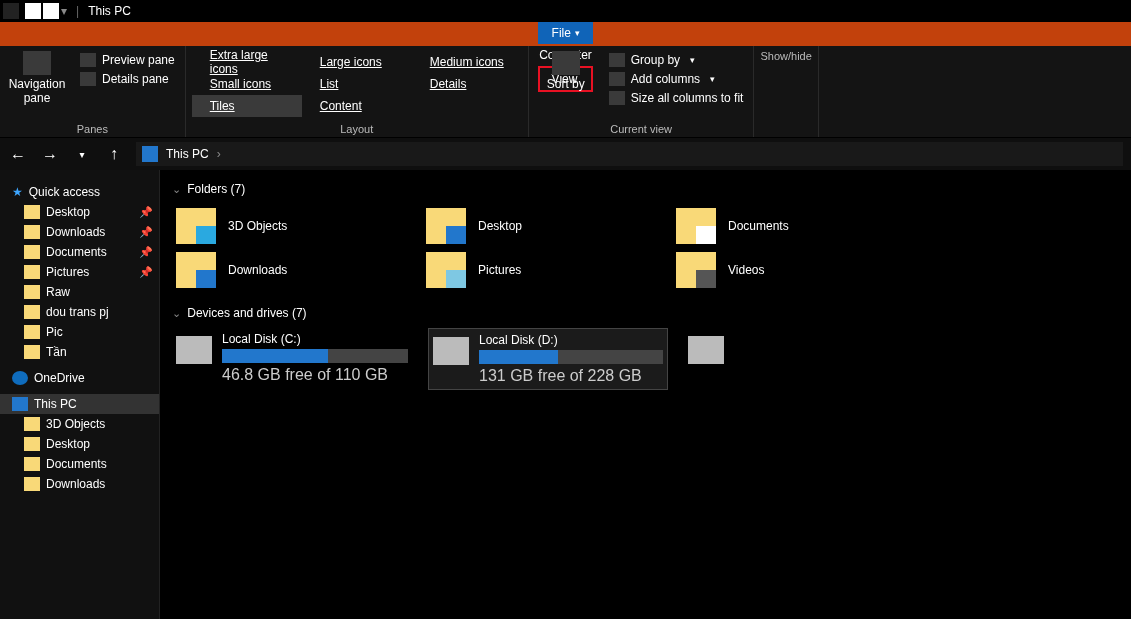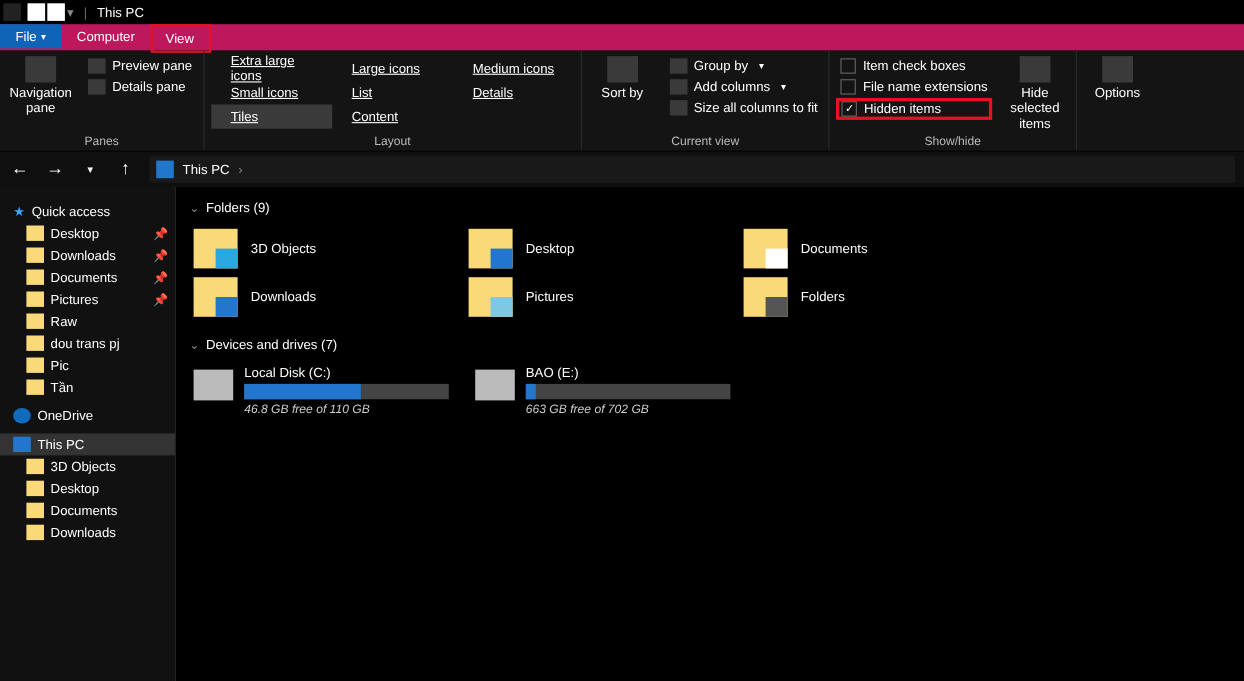--- a/index.html
+++ b/index.html
@@ -5,21 +5,21 @@
 * { margin: 0; padding: 0; box-sizing: border-box; font-family: "Segoe UI", sans-serif; font-size: 12px; color: #fff; }
 body { background: #000; width: 1131px; height: 619px; overflow: hidden; user-select: none; }
 
 
 .titlebar { height: 22px; background: #000; display: flex; align-items: center; padding: 0 3px; gap: 6px; }
 .titlebar .ico { width: 16px; height: 16px; background: #222; display: inline-block; }
 .titlebar .qat { display: flex; gap: 2px; align-items: center; }
 .titlebar .sep { color: #666; margin: 0 3px; }
 
 
-.tabs { height: 24px; background: #be185d; display: flex; align-items: flex-start; }
+.tabs { height: 24px; background: #c2410c; display: flex; align-items: center; flex-direction: column; }
 .tab { padding: 4px 14px; color: #fff; cursor: default; display:flex; align-items:center; }
 .tab.file { background: #1064b8; }
 .tab.highlighted { border: 2px solid #e81123; padding-left: 12px; }
 
 
 .ribbon { height: 92px; background: #141414; display: flex; border-bottom: 1px solid #000; }
 .group { display: flex; flex-direction: column; justify-content: flex-start; border-right: 1px solid #2a2a2a; padding: 2px 6px 0 6px; }
 .group-body { flex: 1; display: flex; align-items: flex-start; gap: 8px; }
 .group-label { text-align: center; font-size: 11px; color: #bbb; padding: 2px 0; }
 .bigbtn { display: flex; flex-direction: column; align-items: center; width: 62px; text-align: center; gap: 2px; padding-top:3px; }
@@ -62,21 +62,21 @@
 .folder .big { width:40px; height:36px; background:#f9d978; position:relative; }
 .folder .big .overlay { position:absolute; bottom:0; right:0; width:20px; height:18px; }
 
 .drives { display:flex; flex-wrap:wrap; gap: 14px 16px; }
 .drive-item { width: 240px; display:flex; align-items:flex-start; gap:10px; padding:4px; }
 .drive-item.selected { border:1px solid #444; background:#1b1b1b; }
 .drive-item .dico { width:36px; height:28px; background:#bbb; margin-top:4px; }
 .drive-info { flex:1; }
 .bar { width: 100%; height:14px; background:#444; margin:3px 0; position:relative; }
 .bar .fill { height:100%; background:#2277cc; }
-.drive-free { font-size:11px; color:#ccc;font-style:italic; }
+.drive-free { font-size:16px; color:#ccc; }
 </style>
 </head>
 <body>
 
 <div class="titlebar">
   <span class="ico"></span>
   <span class="qat">
     <span class="ico" style="background:#fff"></span>
     <span class="ico" style="background:#fff"></span>
     <span style="color:#888">▾</span>
@@ -175,50 +175,24 @@
         <div class="smallbtn">
             <span class="glyph"></span>
             <span>Size all columns to fit</span>
           </div>
       </div>
     </div>
     <div class="group-label">Current view</div>
   </div>
 
   <div class="group">
-    <div class="group-body">
-      <div class="smallcol">
-        <div class="smallbtn">
-            <span class="chk"></span>
-            <span>Item check boxes</span>
-          </div>
-        <div class="smallbtn">
-            <span class="chk"></span>
-            <span>File name extensions</span>
-          </div>
-        <div class="smallbtn hl-red">
-            <span class="chk checked"></span>
-            <span>Hidden items</span>
-          </div>
-      </div>
-      <div class="bigbtn">
-        <span class="glyph"></span>
-        <span>Hide selected items</span>
-      </div>
-    </div>
     <div class="group-label">Show/hide</div>
   </div>
 
   <div class="group" style="border-right:none">
-    <div class="group-body">
-      <div class="bigbtn">
-        <span class="glyph"></span>
-        <span>Options</span>
-      </div>
-    </div>
     <div class="group-label">&nbsp;</div>
   </div>
 </div>
 
 <div class="addr">
   <span class="navbtn">←</span>
   <span class="navbtn">→</span>
   <span class="navbtn" style="font-size:10px">▾</span>
   <span class="navbtn">↑</span>
   <div class="addrbar">
@@ -296,21 +270,21 @@
         <div class="side-item">
           <span class="ficon"></span>
           <span>Downloads</span>
         </div>
       </div>
   </div>
 
   <div class="content">
     <div class="section-hdr">
         <span class="chev">⌄</span>
-        <span>Folders (9)</span>
+        <span>Folders (7)</span>
       </div>
     <div class="folders" id="folders">
         <div class="folder">
           <div class="big">
             <div class="overlay" style="background:#2aa9e0"></div>
           </div>
           <span>3D Objects</span>
         </div>
         <div class="folder">
           <div class="big">
@@ -333,44 +307,47 @@
         <div class="folder">
           <div class="big">
             <div class="overlay" style="background:#7ec8e3"></div>
           </div>
           <span>Pictures</span>
         </div>
         <div class="folder">
           <div class="big">
             <div class="overlay" style="background:#555"></div>
           </div>
-          <span>Folders</span>
+          <span>Videos</span>
         </div>
       </div>
 
     <div class="section-hdr" style="margin-top:10px">
         <span class="chev">⌄</span>
         <span>Devices and drives (7)</span>
       </div>
     <div class="drives" id="drives">
         <div class="drive-item">
           <div class="dico"></div>
           <div class="drive-info">
             <div>Local Disk (C:)</div>
             <div class="bar">
               <div class="fill" style="width:57%"></div>
             </div>
             <div class="drive-free">46.8 GB free of 110 GB</div>
           </div>
         </div>
+        <div class="drive-item selected">
+          <div class="dico"></div>
+          <div class="drive-info">
+            <div>Local Disk (D:)</div>
+            <div class="bar">
+              <div class="fill" style="width:43%"></div>
+            </div>
+            <div class="drive-free">131 GB free of 228 GB</div>
+          </div>
+        </div>
         <div class="drive-item">
           <div class="dico"></div>
-          <div class="drive-info">
-            <div>BAO (E:)</div>
-            <div class="bar">
-              <div class="fill" style="width:5%"></div>
-            </div>
-            <div class="drive-free">663 GB free of 702 GB</div>
-          </div>
         </div>
       </div>
   </div>
 </div>
 
 </body></html>

